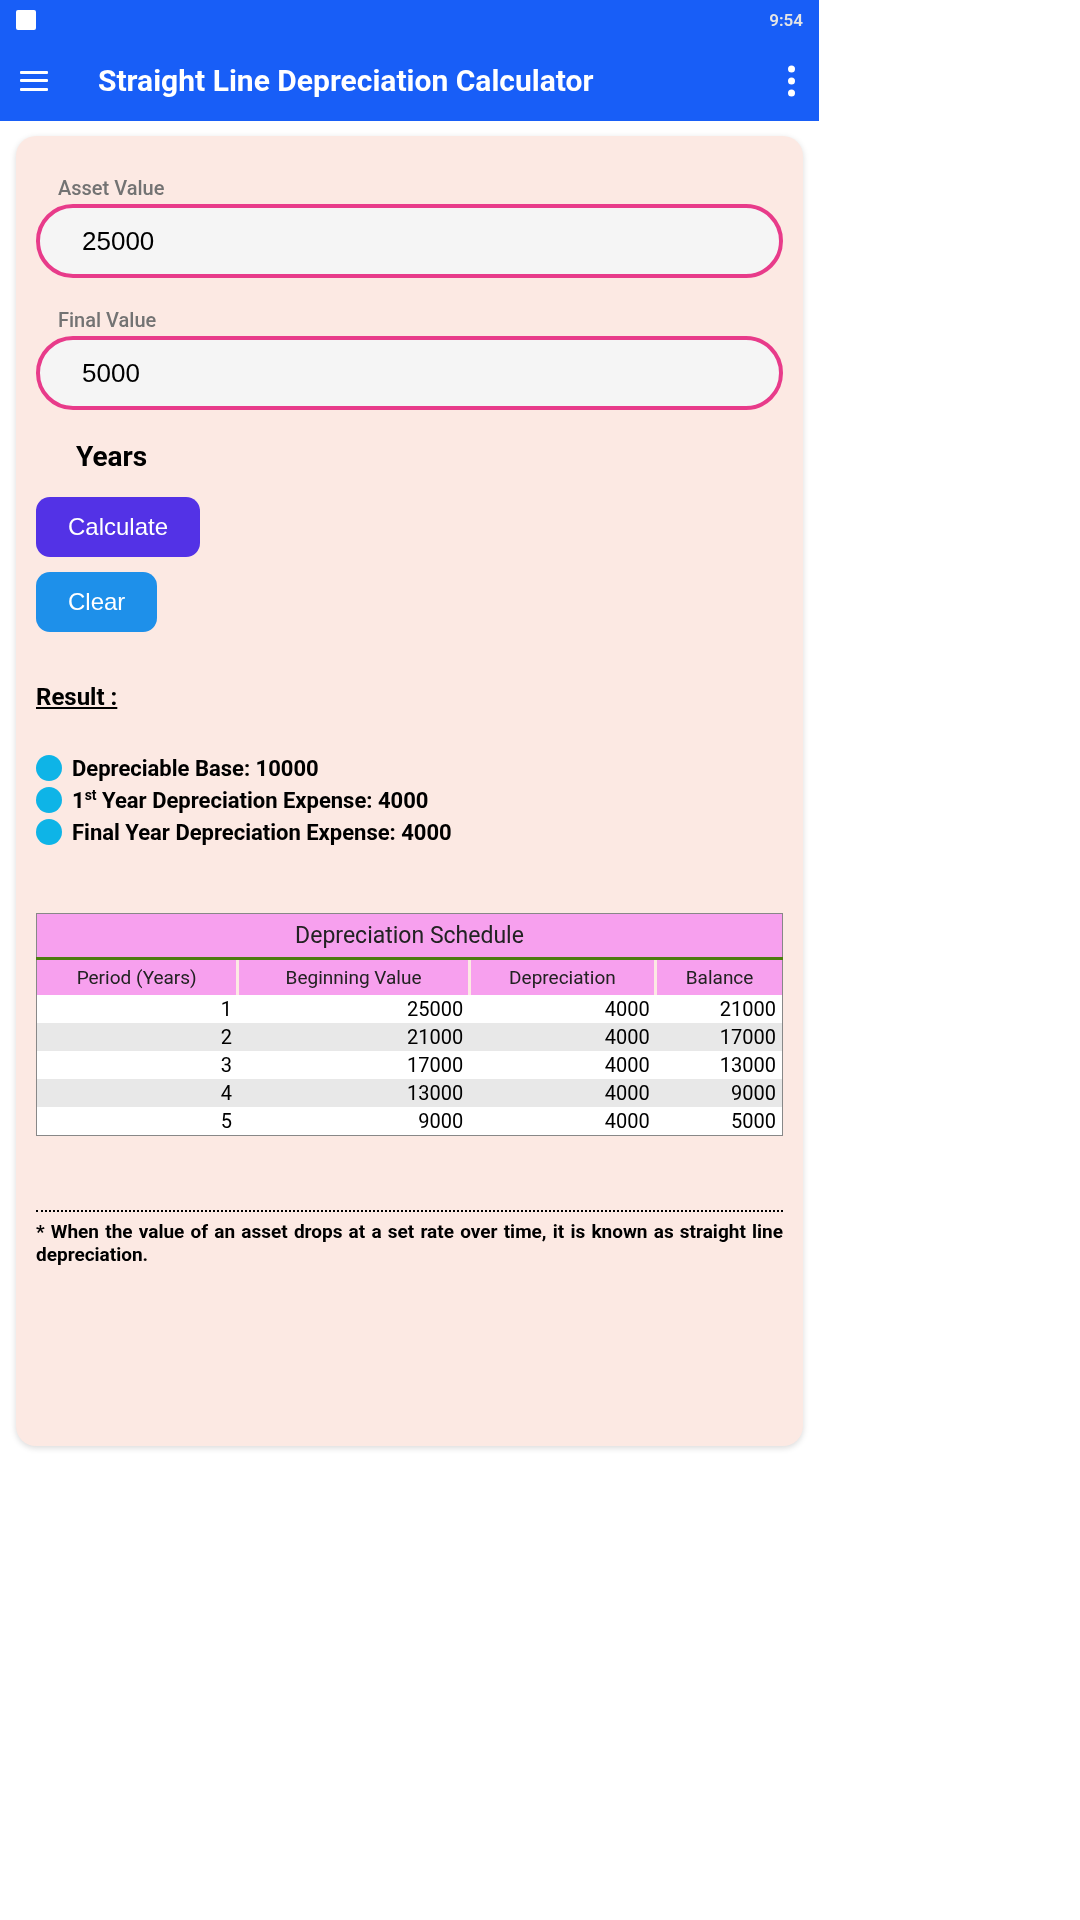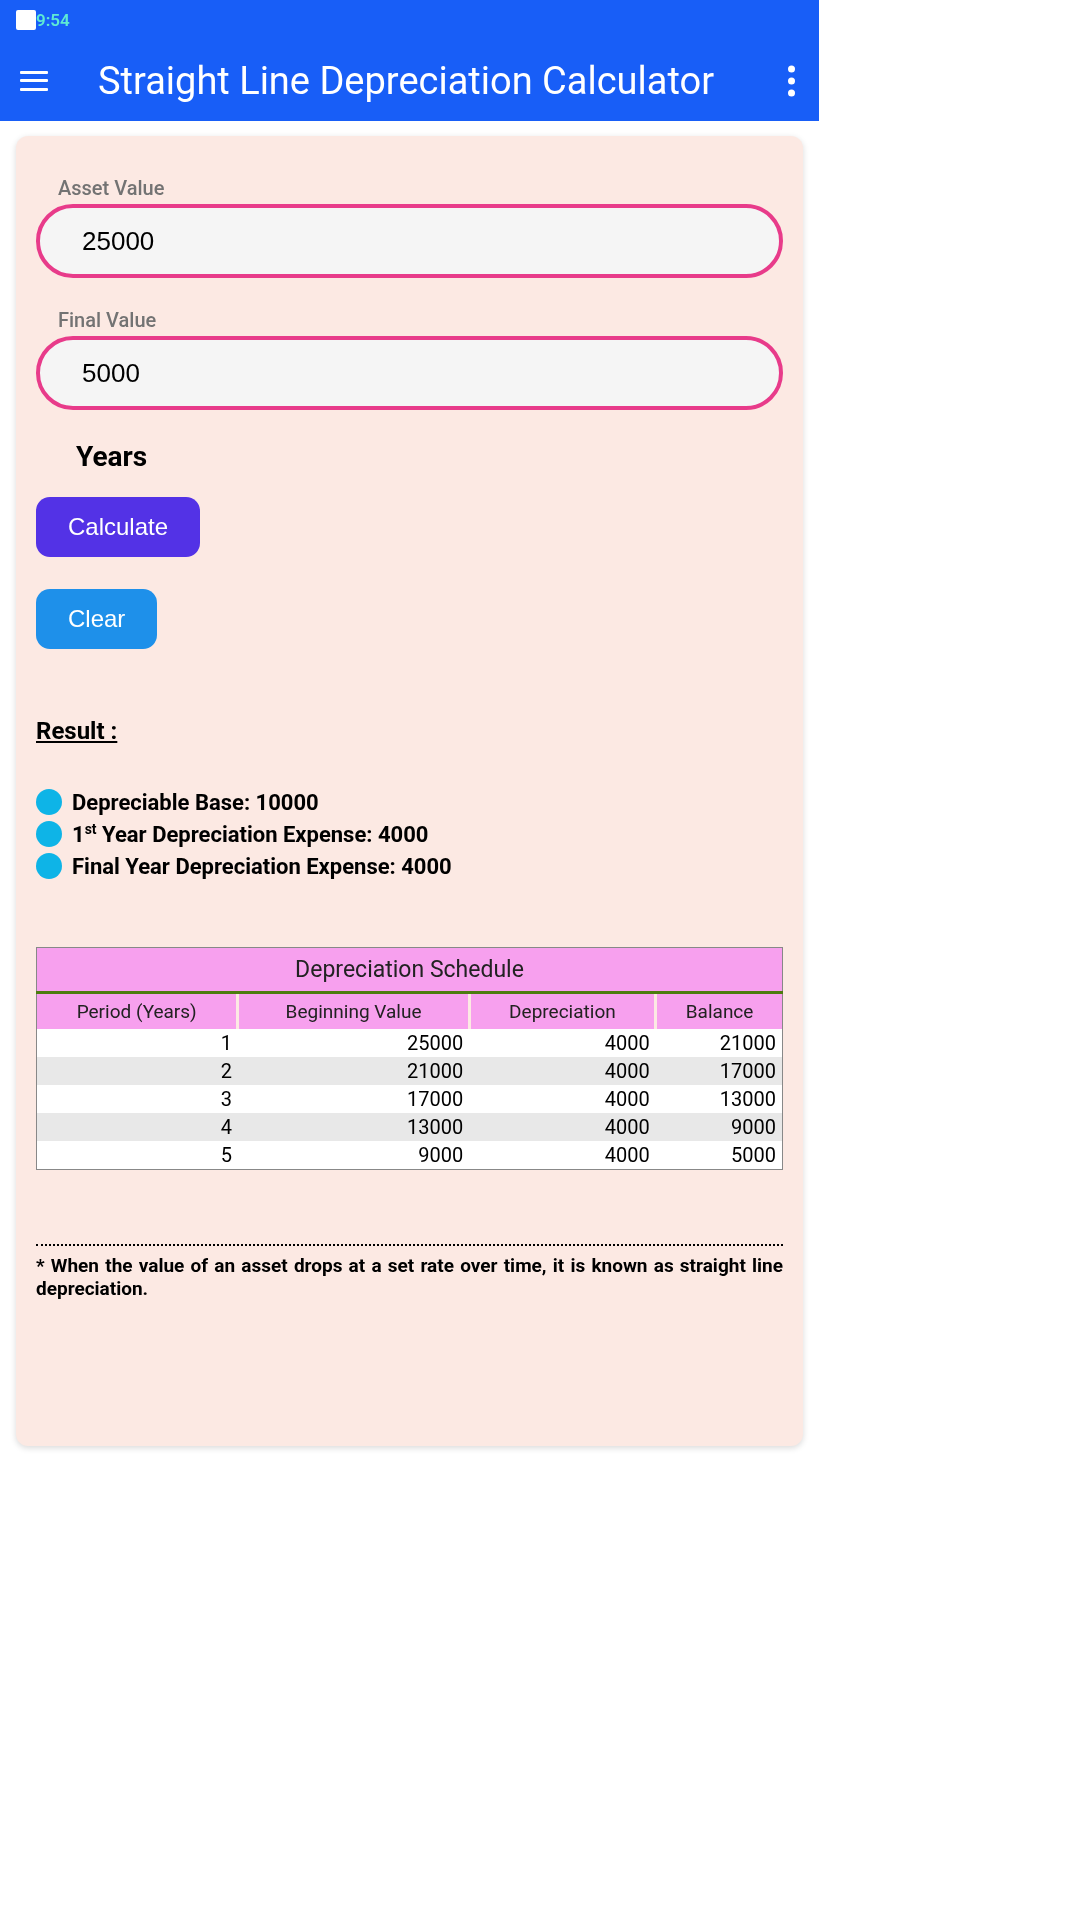--- a/index.html
+++ b/index.html
@@ -8,22 +8,23 @@
     height: 1456px;
     font-family: Roboto, -apple-system, sans-serif;
     background: #fff;
     overflow: hidden;
   }
   .status-bar {
     height: 40px;
     background: #185ef7;
     display: flex;
     align-items: center;
+    justify-content: space-between;
     padding: 0 16px;
-    color: #5eead4;
+    color: #e5e5e5;
   }
   .status-bar .img-icon {
     width: 20px; height: 20px;
     background: #fff;
     border-radius: 2px;
     position: relative;
   }
   .status-bar .time {
     font-size: 17px;
     font-weight: 600;
@@ -43,43 +44,43 @@
     justify-content: space-between;
     margin-right: 50px;
   }
   .hamburger span {
     display: block;
     height: 3px;
     background: #fff;
     border-radius: 1px;
   }
   .app-title {
-    font-size: 38px;
-    font-weight: 400;
+    font-size: 30px;
+    font-weight: 700;
   }
   .more-icon {
     position: absolute;
     right: 24px;
     top: 50%;
     transform: translateY(-50%);
     display: flex;
     flex-direction: column;
     gap: 5px;
   }
   .more-icon span {
     width: 7px; height: 7px;
     background: #fff;
     border-radius: 50%;
   }
   .content {
     padding: 15px 16px;
   }
   .card {
     background: #fce9e3;
-    border-radius: 12px;
+    border-radius: 20px;
     padding: 40px 20px 12px 20px;
     box-shadow: 0 2px 6px rgba(0,0,0,0.15);
     min-height: 1310px;
   }
   .field-group { margin-bottom: 30px; }
   .field-label {
     color: #737373;
     font-size: 20px;
     font-weight: 500;
     margin-left: 22px;
@@ -105,21 +106,21 @@
     margin-left: 40px;
   }
   .btn {
     display: inline-block;
     border: none;
     border-radius: 14px;
     color: #fff;
     font-size: 24px;
     font-weight: 400;
     padding: 16px 32px;
-    margin-bottom: 32px;
+    margin-bottom: 15px;
     cursor: pointer;
   }
   .btn-calculate { background: #5332e6; }
   .btn-clear { background: #1e90ea; }
   .result-heading {
     font-size: 24px;
     font-weight: 700;
     margin-top: 36px;
     margin-bottom: 44px;
     text-decoration: underline;

